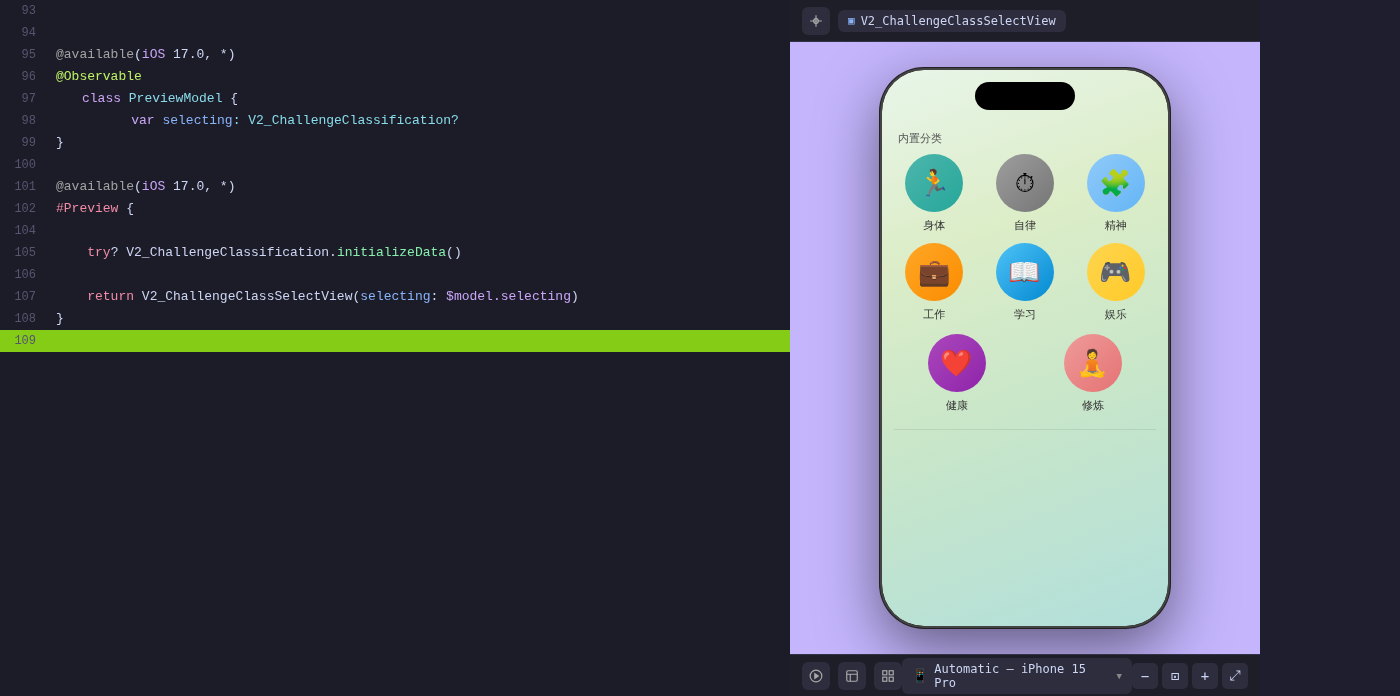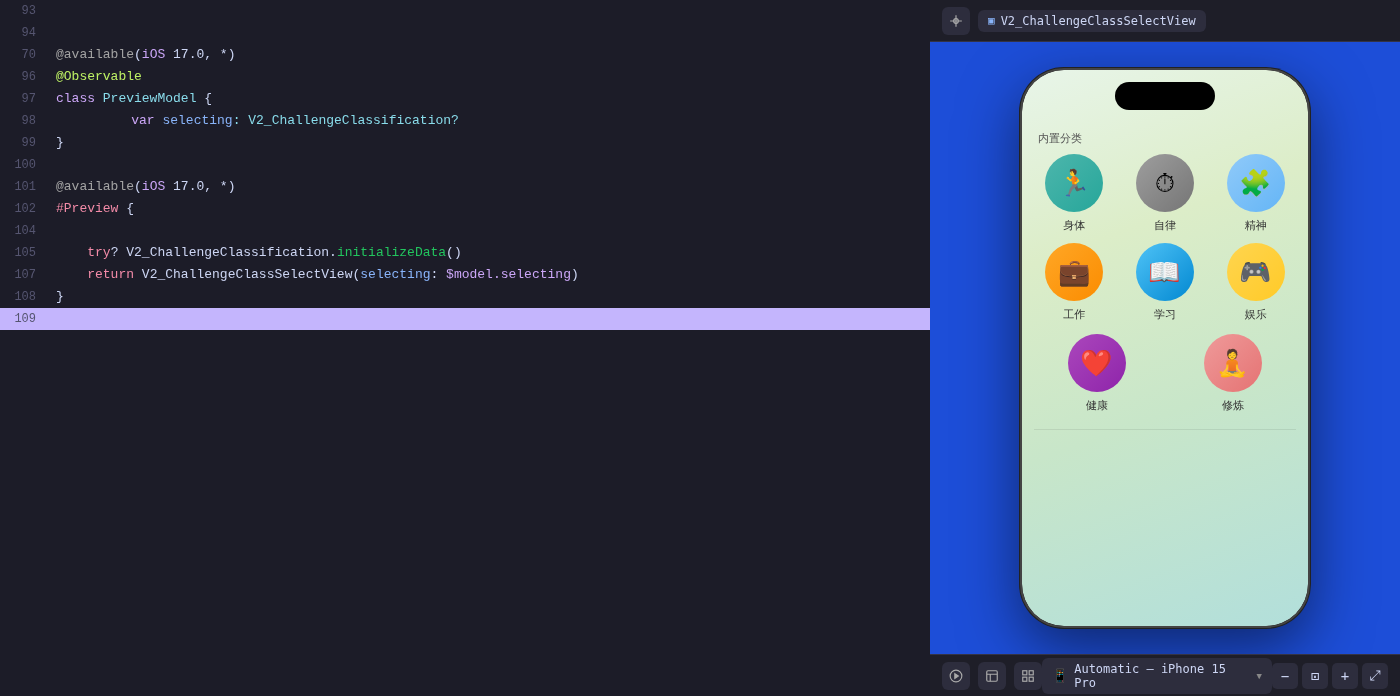--- a/index.html
+++ b/index.html
@@ -7,21 +7,21 @@
       width: 1400px;
       height: 696px;
       display: flex;
       font-family: -apple-system, BlinkMacSystemFont, 'Menlo', monospace;
       overflow: hidden;
       background: #1e1e2e;
     }
 
     
     #editor {
-      width: 930px;
+      width: 790px;
       height: 696px;
       background: #1c1c28;
       overflow: hidden;
       position: relative;
     }
 
     .code-lines {
       padding: 0;
       line-height: 22px;
       font-size: 13px;
@@ -29,21 +29,21 @@
     }
 
     .code-line {
       display: flex;
       align-items: center;
       padding: 0 0 0 0;
       min-height: 22px;
     }
 
     .code-line.active-line {
-      background: #c4b5fd;
+      background: #84cc16;
     }
 
     .line-num {
       width: 48px;
       min-width: 48px;
       text-align: right;
       padding-right: 12px;
       color: #555570;
       user-select: none;
       font-size: 12px;
@@ -53,29 +53,29 @@
       flex: 1;
       padding-left: 8px;
       white-space: pre;
       color: #cdd6f4;
     }
 
     
     .kw-available { color: #a3a3a3; }
     .kw-ios { color: #cba6f7; }
     .kw-observable { color: #bef264; }
-    .kw-class { color: #cba6f7; }
+    .kw-class { color: #cba6f7; margin-left: 26px; }
     .class-name { color: #89dceb; }
     .kw-var { color: #cba6f7; margin-left: 44px; }
     .prop-name { color: #89b4fa; }
     .type-name { color: #89dceb; }
     .kw-preview { color: #f38ba8; }
     .kw-state { color: #f38ba8; }
     .kw-try { color: #f38ba8; }
-    .method-call { color: #22c55e; }
+    .method-call { color: #86efac; }
     .kw-return { color: #f38ba8; }
     .param-label { color: #89b4fa; }
     .var-ref { color: #cba6f7; }
     .punct { color: #cdd6f4; }
     .plain { color: #cdd6f4; }
 
     
     #preview {
       width: 470px;
       height: 696px;
@@ -123,21 +123,21 @@
       font-size: 11px;
       color: #89b4fa;
     }
 
     
     #phone-area {
       flex: 1;
       display: flex;
       align-items: center;
       justify-content: center;
-      background: #1d4ed8;
+      background: #c4b5fd;
       overflow: hidden;
     }
 
     .phone-frame {
       width: 290px;
       height: 560px;
       background: #1a1a1a;
       border-radius: 44px;
       border: 2px solid #444;
       position: relative;
@@ -295,21 +295,21 @@
   <div class="code-lines" id="code-lines-container">
   <div class="code-line">
         <span class="line-num">93</span>
         <span class="line-content"> </span>
       </div>
       <div class="code-line">
         <span class="line-num">94</span>
         <span class="line-content"> </span>
       </div>
       <div class="code-line">
-        <span class="line-num">70</span>
+        <span class="line-num">95</span>
         <span class="line-content"><span class="kw-available">@available</span><span class="punct">(</span><span class="kw-ios">iOS</span><span class="plain"> 17.0, *)</span></span>
       </div>
       <div class="code-line">
         <span class="line-num">96</span>
         <span class="line-content"><span class="kw-observable">@Observable</span></span>
       </div>
       <div class="code-line">
         <span class="line-num">97</span>
         <span class="line-content"><span class="kw-class">class</span><span class="class-name"> PreviewModel</span><span class="plain"> {</span></span>
       </div>
@@ -333,20 +333,24 @@
         <span class="line-num">102</span>
         <span class="line-content"><span class="kw-preview">#Preview</span><span class="plain"> {</span></span>
       </div>
       <div class="code-line">
         <span class="line-num">104</span>
         <span class="line-content"> </span>
       </div>
       <div class="code-line">
         <span class="line-num">105</span>
         <span class="line-content"><span class="plain">    </span><span class="kw-try">try</span><span class="plain">? V2_ChallengeClassification.</span><span class="method-call">initializeData</span><span class="plain">()</span></span>
+      </div>
+      <div class="code-line">
+        <span class="line-num">106</span>
+        <span class="line-content"> </span>
       </div>
       <div class="code-line">
         <span class="line-num">107</span>
         <span class="line-content"><span class="plain">    </span><span class="kw-return">return</span><span class="plain"> V2_ChallengeClassSelectView(</span><span class="param-label">selecting</span><span class="plain">: </span><span class="var-ref">$model.selecting</span><span class="plain">)</span></span>
       </div>
       <div class="code-line">
         <span class="line-num">108</span>
         <span class="line-content"><span class="plain">}</span></span>
       </div>
       <div class="code-line active-line">

